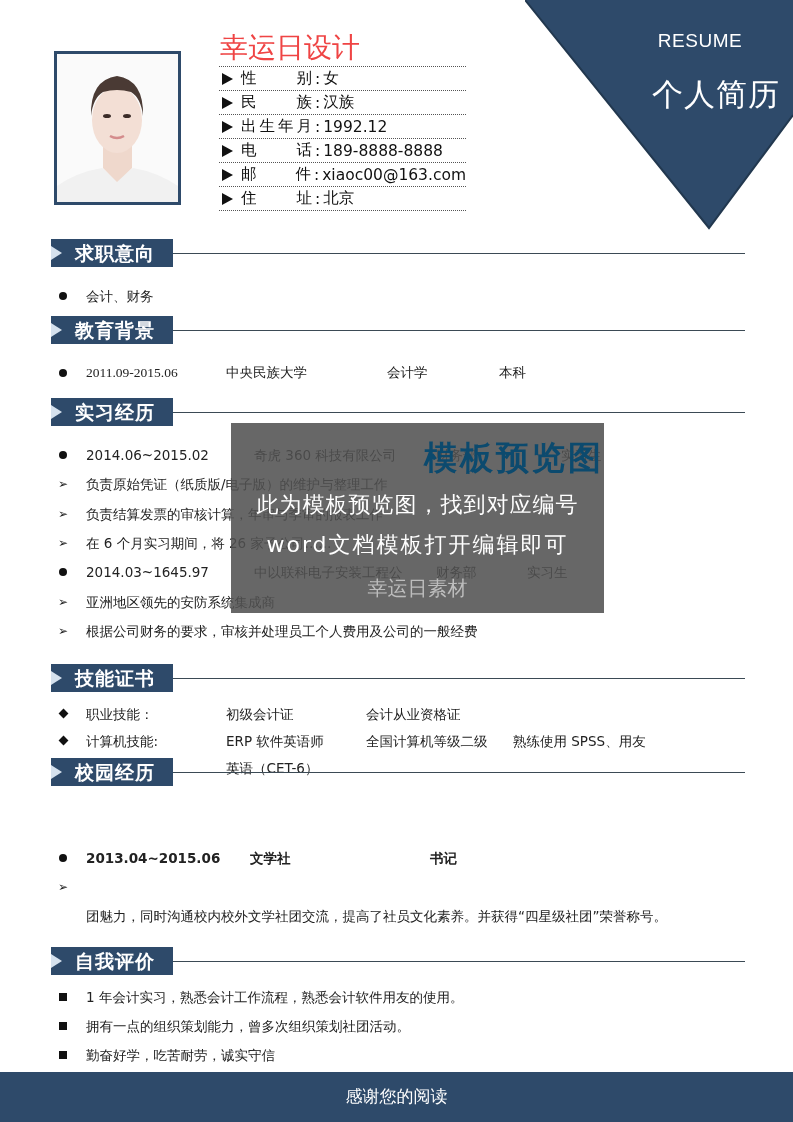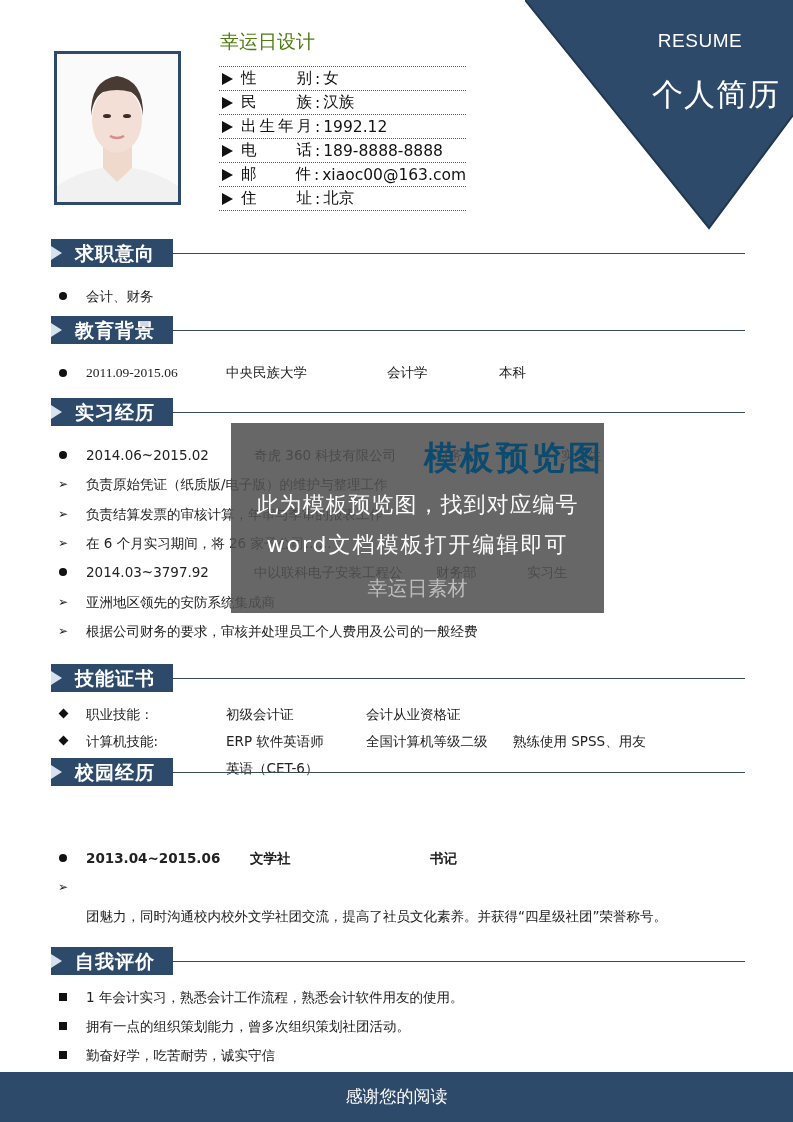--- a/index.html
+++ b/index.html
@@ -10,21 +10,21 @@
   .corner { position:absolute; left:525px; top:0; width:268px; height:230px; }
   .corner svg { display:block; }
   .resume-en { position:absolute; left:630px; top:30px; width:140px; text-align:center; color:#fff; font-size:19px; font-family:"Liberation Sans",sans-serif; letter-spacing:0.5px; }
   .resume-cn { position:absolute; left:630px; top:74px; width:150px; text-align:right; color:#fff; font-size:31px; letter-spacing:1px; }
 
   
   .photo { position:absolute; left:54px; top:51px; width:121px; height:148px; border:3px solid #2e4a6a; background:#fbfbfb; overflow:hidden; }
   .photo svg { display:block; }
 
   
-  .name { position:absolute; left:220px; top:29px; font-size:19px; color:#4d7c0f; }
+  .name { position:absolute; left:220px; top:29px; font-size:28px; color:#ef4444; }
   .info { position:absolute; left:219px; top:66px; width:247px; }
   .info-row { height:23px; border-top:1px dotted #555; display:flex; align-items:center; font-size:15.5px; color:#111; }
   .info-row:last-child { border-bottom:1px dotted #555; }
   .info-row .tri { width:0; height:0; border-top:6px solid transparent; border-bottom:6px solid transparent; border-left:11px solid #111; margin:0 8px 0 3px; }
   .info-row .lbl { display:inline-block; width:71px; text-align-last:justify; }
   .info-row .colon { margin:0 3px; }
 
   
   .sec { position:absolute; left:51px; width:694px; height:28px; }
   .sec .tag { position:absolute; left:0; top:0; width:122px; height:28px; background:#2e4a6a; }
@@ -154,21 +154,21 @@
   <span class="col" style="left:28px;">2014.06~2015.02</span>
   <span class="col" style="left:196px;">奇虎 360 科技有限公司</span>
   <span class="col" style="left:378px;">财务部</span>
   <span class="col" style="left:503px;">实习生</span>
 </div>
 <div class="row" style="top:474px;"><span class="bul chev"></span><span>负责原始凭证（纸质版/电子版）的维护与整理工作</span></div>
 <div class="row" style="top:504px;"><span class="bul chev"></span><span>负责结算发票的审核计算，年审与季审的报表工作</span></div>
 <div class="row" style="top:533px;"><span class="bul chev"></span><span>在 6 个月实习期间，将 26 家子公司……</span></div>
 <div class="row" style="top:562px; width:680px;">
   <span class="bul dot"></span>
-  <span class="col" style="left:28px;">2014.03~3797.92</span>
+  <span class="col" style="left:28px;">2014.03~1645.97</span>
   <span class="col" style="left:196px;">中以联科电子安装工程公</span>
   <span class="col" style="left:378px;">财务部</span>
   <span class="col" style="left:469px;">实习生</span>
 </div>
 <div class="row" style="top:592px;"><span class="bul chev"></span><span>亚洲地区领先的安防系统集成商</span></div>
 <div class="row" style="top:621px;"><span class="bul chev"></span><span>根据公司财务的要求，审核并处理员工个人费用及公司的一般经费</span></div>
 
 <div class="wm">
   <div class="w1">模板预览图</div>
   <div class="w2">此为模板预览图，找到对应编号</div>

